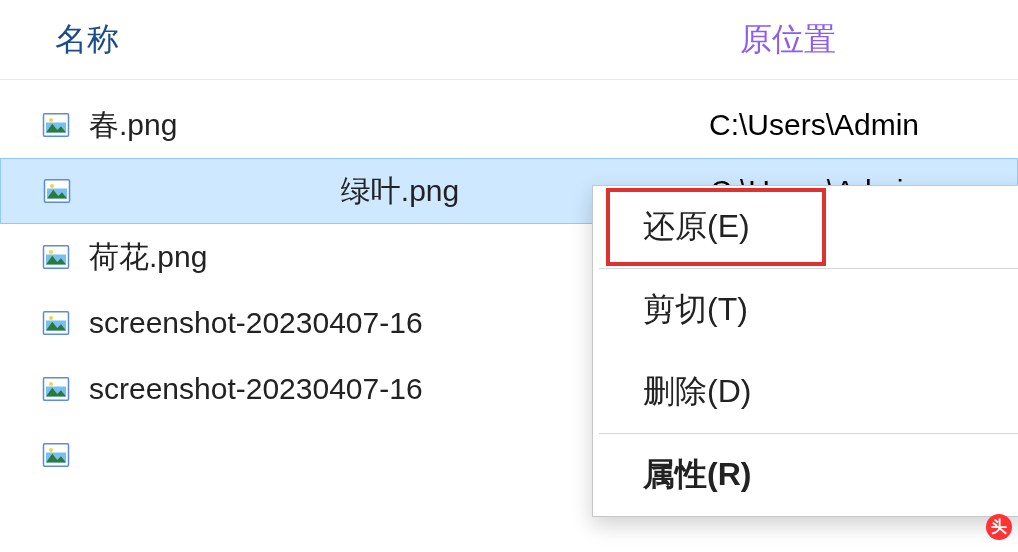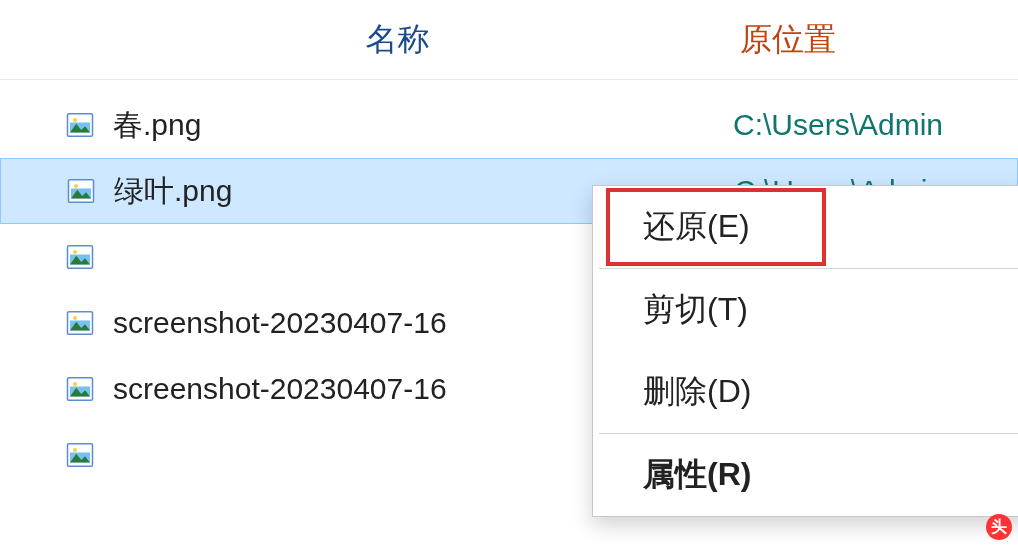--- a/index.html
+++ b/index.html
@@ -1,25 +1,25 @@
 <!DOCTYPE html>
 <html><head>
 <meta charset="utf-8">
 <style>
   * { box-sizing: border-box; margin: 0; padding: 0; }
   html, body { width: 1018px; height: 552px; overflow: hidden; font-family: "Microsoft YaHei", "Segoe UI", sans-serif; background: #fff; }
   .window { width: 1018px; height: 552px; position: relative; }
-  .header-row { display: flex; height: 80px; align-items: flex-start; padding-top: 18px; border-bottom: 1px solid #e8e8e8; text-align: center; }
+  .header-row { display: flex; height: 80px; align-items: flex-start; padding-top: 18px; border-bottom: 1px solid #e8e8e8; }
   .col-name-header { padding-left: 55px; font-size: 32px; color: #1a4b8c; width: 740px; }
-  .col-loc-header { font-size: 32px; color: #c2410c; }
+  .col-loc-header { font-size: 32px; color: #8b5cf6; }
   .list { padding-top: 12px; }
-  .row { display: flex; align-items: center; height: 66px; padding-left: 65px; }
-  .row.selected { background: #cde8ff; border: 1px solid #8fc9ff; }
+  .row { display: flex; align-items: center; height: 66px; padding-left: 41px; }
+  .row.selected { background: #cde8ff; border: 1px solid #8fc9ff; text-align: center; }
   .fname { font-size: 30px; color: #222; flex: 0 0 620px; white-space: nowrap; overflow: hidden; text-overflow: clip; }
-  .loc { font-size: 30px; color: #0f766e; white-space: nowrap; }
+  .loc { font-size: 30px; color: #000000; white-space: nowrap; }
   .icon { flex: 0 0 30px; height: 30px; margin-right: 18px; }
   .icon svg { width: 30px; height: 30px; display: block; }
   .context-menu { position: absolute; left: 592px; top: 185px; width: 436px; background: #fff; border: 1px solid #c7c7c7; box-shadow: 0 8px 20px rgba(0,0,0,.18); }
   .menu-item { height: 82px; display: flex; align-items: center; padding-left: 50px; font-size: 32px; color: #222; }
   .menu-sep { height: 1px; background: #d6d6d6; margin: 0 6px; }
   .menu-item.bold { font-weight: 700; }
   .highlight-box { position: absolute; border: 4px solid #e03131; pointer-events: none; }
   .watermark { position: absolute; right: 6px; bottom: 12px; display: flex; align-items: center; gap: 6px; color: #666; font-size: 22px; }
   .wm-badge { width: 26px; height: 26px; border-radius: 50%; background: #f33; color: #fff; font-size: 16px; font-weight: 700; display: flex; align-items: center; justify-content: center; }
 </style>
@@ -63,20 +63,21 @@
 
     <div class="row">
       <span class="icon">
           <svg viewBox="0 0 24 24">
             <rect x="2" y="3" width="20" height="18" rx="1" fill="#fff" stroke="#5a8dd6" stroke-width="1.2"></rect>
             <rect x="4" y="10" width="16" height="8" fill="#77c1f2"></rect>
             <polygon points="4,18 9,11 13,16 16,13 20,18" fill="#2a7a3a"></polygon>
             <circle cx="8" cy="8" r="1.6" fill="#f7d23e"></circle>
           </svg>
         </span>
+      <span class="fname">荷花.png</span>
       <span class="loc"></span>
     </div>
 
 
     <div class="row">
       <span class="icon">
           <svg viewBox="0 0 24 24">
             <rect x="2" y="3" width="20" height="18" rx="1" fill="#fff" stroke="#5a8dd6" stroke-width="1.2"></rect>
             <rect x="4" y="10" width="16" height="8" fill="#77c1f2"></rect>
             <polygon points="4,18 9,11 13,16 16,13 20,18" fill="#2a7a3a"></polygon>

